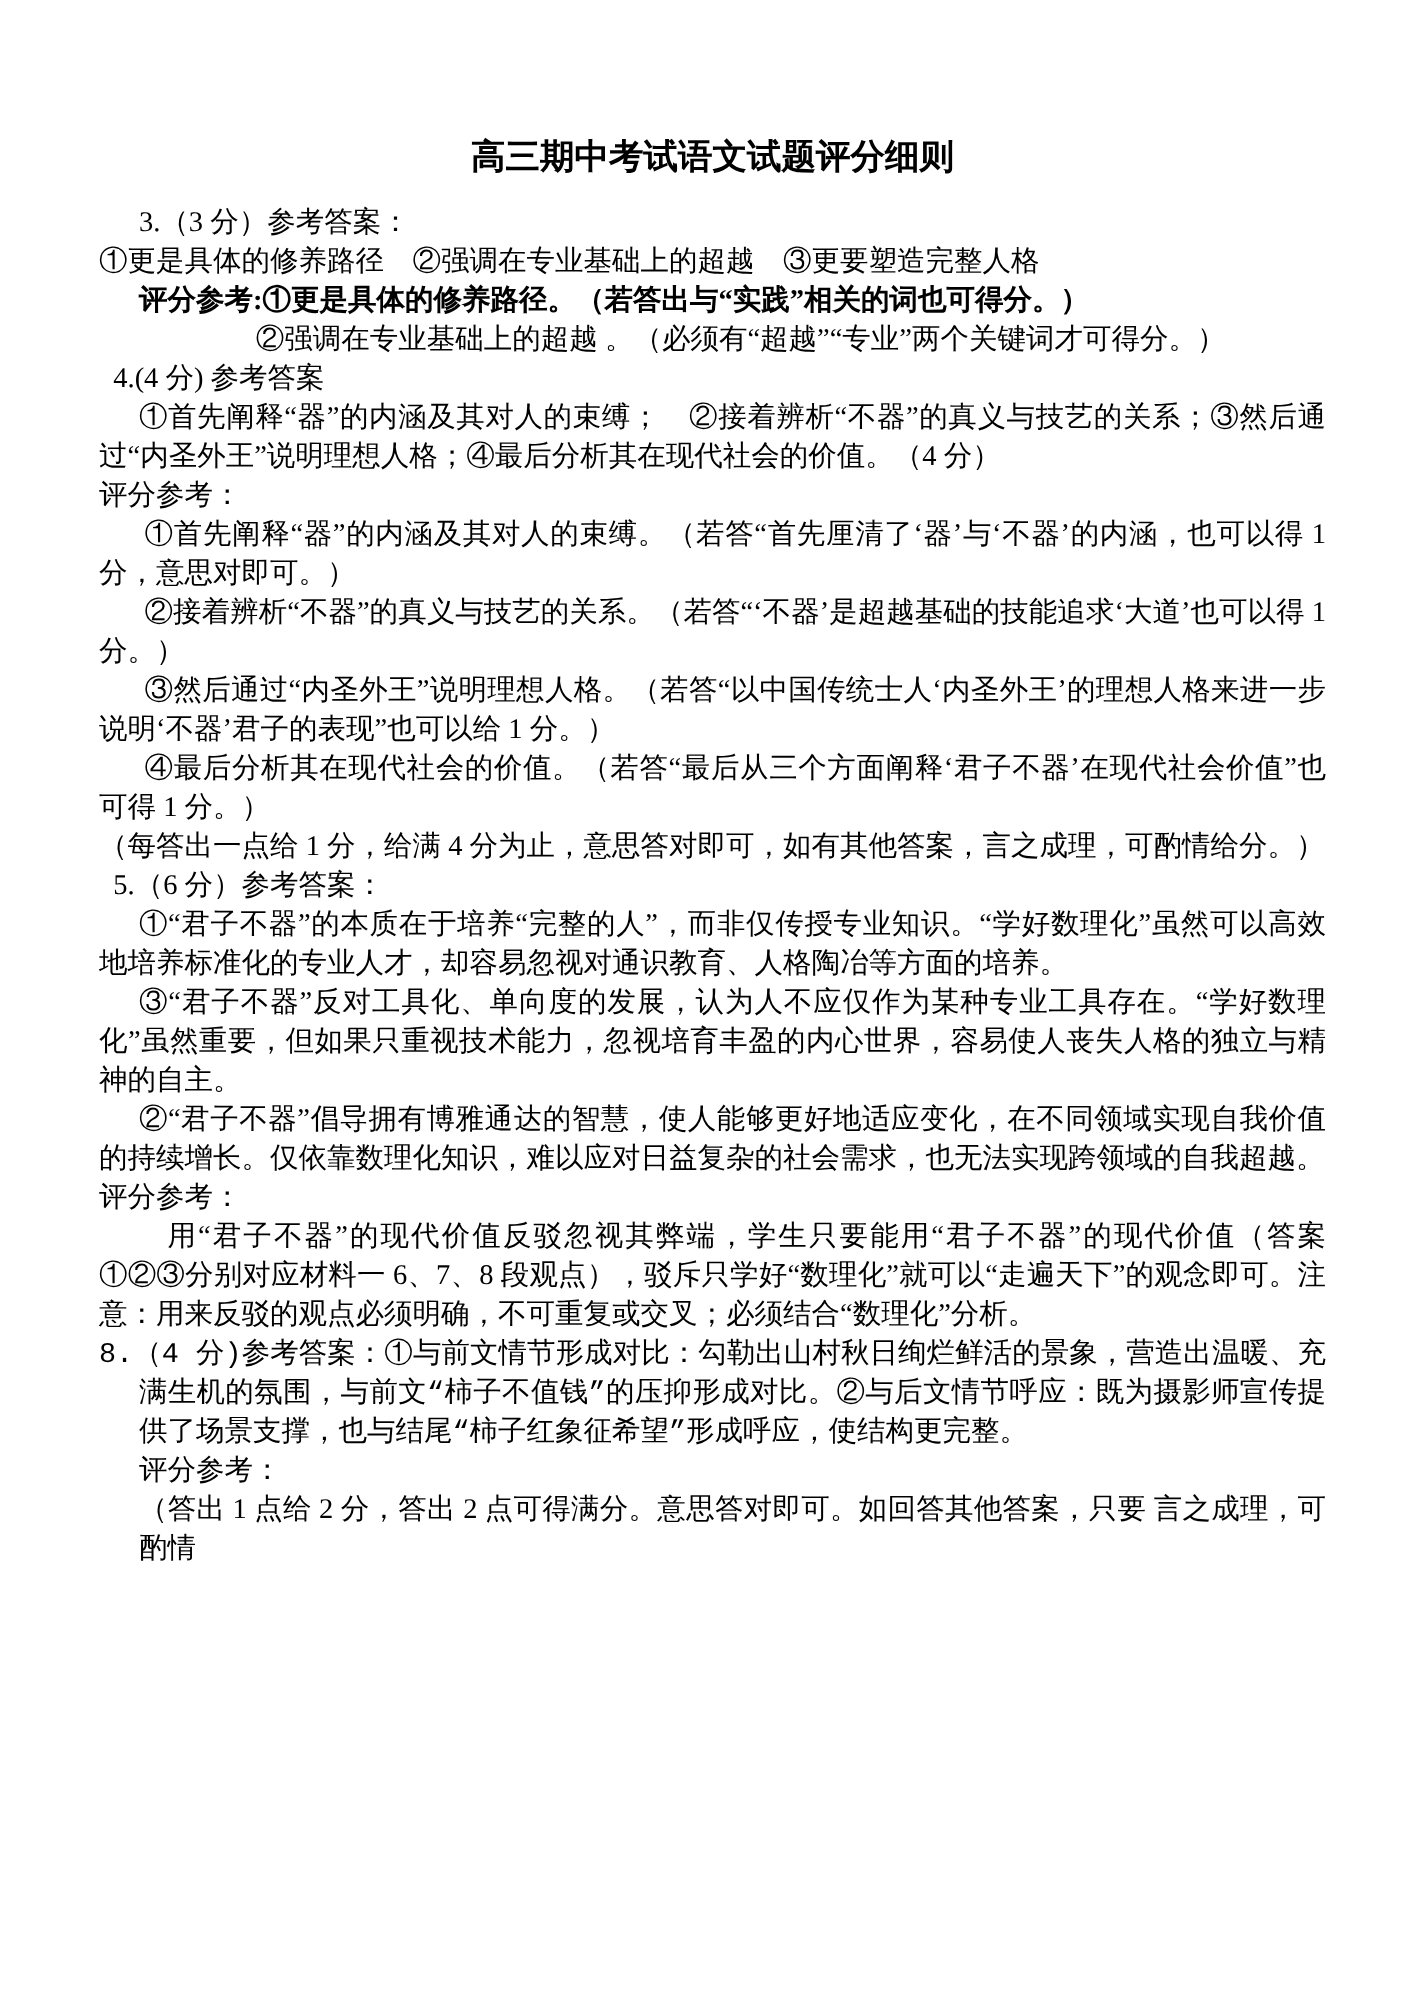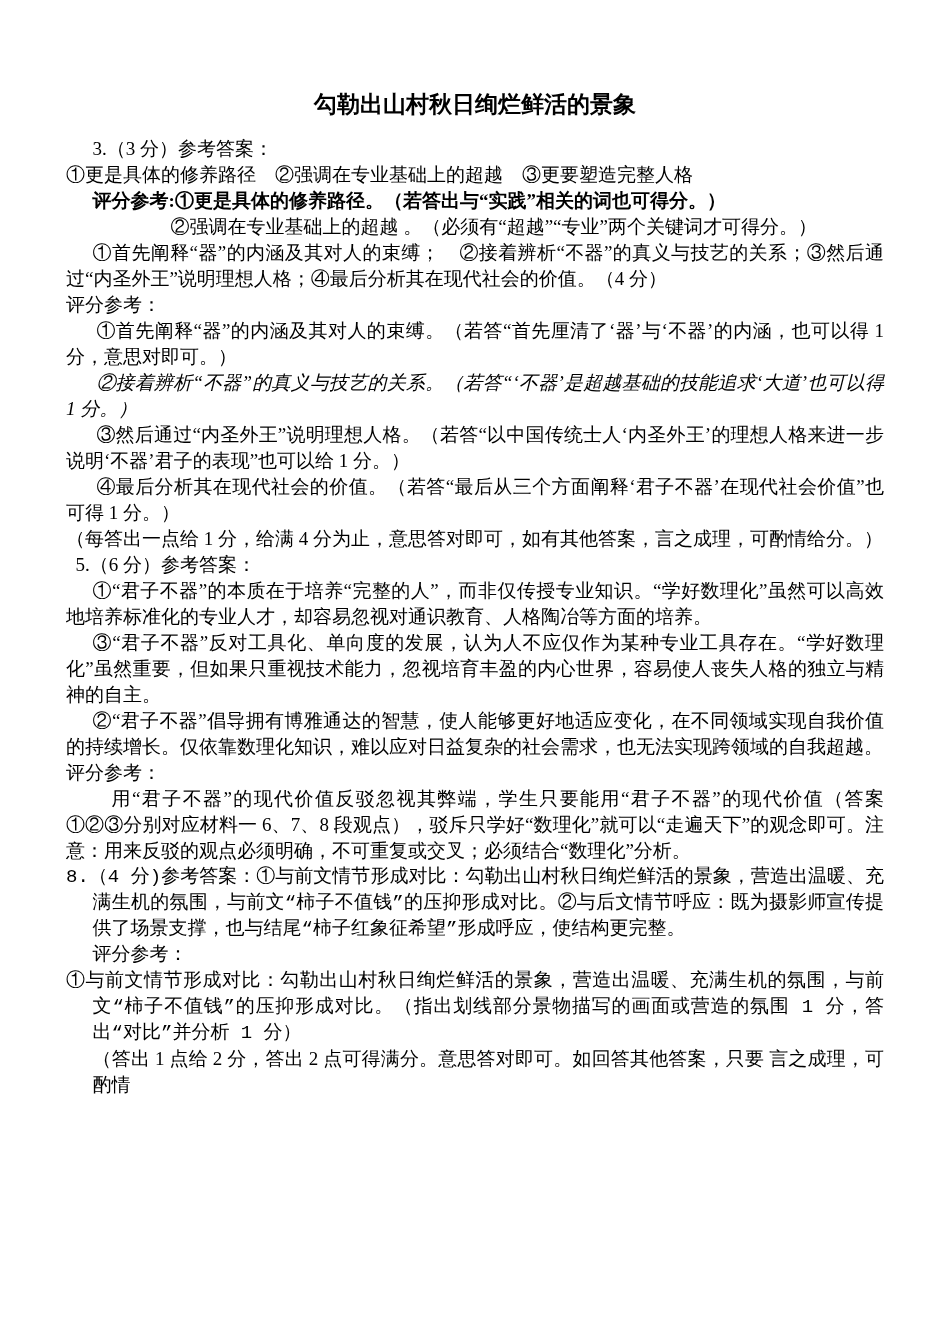--- a/index.html
+++ b/index.html
@@ -33,37 +33,37 @@
     margin: 0;
   }
   .para.gothic {
     font-family: Liberation Mono, monospace;
   }
 </style>
 </head>
 <body>
 
 <div class="page">
-  <h1 class="title">勾勒出山村秋日绚烂鲜活的景象</h1>
+  <h1 class="title">高三期中考试语文试题评分细则</h1>
   <div id="content">
       <div class="para" style="margin-left: 1.4em; text-indent: 0em;">3.（3 分）参考答案：</div>
       <div class="para" style="margin-left: 0em; text-indent: 0em;">①更是具体的修养路径　②强调在专业基础上的超越　③更要塑造完整人格</div>
       <div class="para" style="margin-left: 1.4em; text-indent: 0em; font-weight: bold;">评分参考:①更是具体的修养路径。（若答出与“实践”相关的词也可得分。）</div>
       <div class="para" style="margin-left: 5.5em; text-indent: 0em;">②强调在专业基础上的超越 。（必须有“超越”“专业”两个关键词才可得分。）</div>
+      <div class="para" style="margin-left: 0.5em; text-indent: 0em;">4.(4 分) 参考答案</div>
       <div class="para" style="margin-left: 0em; text-indent: 1.4em;">①首先阐释“器”的内涵及其对人的束缚；　②接着辨析“不器”的真义与技艺的关系；③然后通过“内圣外王”说明理想人格；④最后分析其在现代社会的价值。（4 分）</div>
       <div class="para" style="margin-left: 0em; text-indent: 0em;">评分参考：</div>
       <div class="para" style="margin-left: 0em; text-indent: 1.6em;">①首先阐释“器”的内涵及其对人的束缚。（若答“首先厘清了‘器’与‘不器’的内涵，也可以得 1 分，意思对即可。）</div>
-      <div class="para" style="margin-left: 0em; text-indent: 1.6em; font-style: italic;">②接着辨析“不器”的真义与技艺的关系。（若答“‘不器’是超越基础的技能追求‘大道’也可以得 1 分。）</div>
+      <div class="para" style="margin-left: 0em; text-indent: 1.6em;">②接着辨析“不器”的真义与技艺的关系。（若答“‘不器’是超越基础的技能追求‘大道’也可以得 1 分。）</div>
       <div class="para" style="margin-left: 0em; text-indent: 1.6em;">③然后通过“内圣外王”说明理想人格。（若答“以中国传统士人‘内圣外王’的理想人格来进一步说明‘不器’君子的表现”也可以给 1 分。）</div>
       <div class="para" style="margin-left: 0em; text-indent: 1.6em;">④最后分析其在现代社会的价值。（若答“最后从三个方面阐释‘君子不器’在现代社会价值”也可得 1 分。）</div>
       <div class="para" style="margin-left: 0em; text-indent: 0em;">（每答出一点给 1 分，给满 4 分为止，意思答对即可，如有其他答案，言之成理，可酌情给分。）</div>
       <div class="para" style="margin-left: 0.5em; text-indent: 0em;">5.（6 分）参考答案：</div>
       <div class="para" style="margin-left: 0em; text-indent: 1.4em;">①“君子不器”的本质在于培养“完整的人”，而非仅传授专业知识。“学好数理化”虽然可以高效地培养标准化的专业人才，却容易忽视对通识教育、人格陶冶等方面的培养。</div>
       <div class="para" style="margin-left: 0em; text-indent: 1.4em;">③“君子不器”反对工具化、单向度的发展，认为人不应仅作为某种专业工具存在。“学好数理化”虽然重要，但如果只重视技术能力，忽视培育丰盈的内心世界，容易使人丧失人格的独立与精神的自主。</div>
       <div class="para" style="margin-left: 0em; text-indent: 1.4em;">②“君子不器”倡导拥有博雅通达的智慧，使人能够更好地适应变化，在不同领域实现自我价值的持续增长。仅依靠数理化知识，难以应对日益复杂的社会需求，也无法实现跨领域的自我超越。</div>
       <div class="para" style="margin-left: 0em; text-indent: 0em;">评分参考：</div>
       <div class="para" style="margin-left: 0em; text-indent: 2.4em;">用“君子不器”的现代价值反驳忽视其弊端，学生只要能用“君子不器”的现代价值（答案①②③分别对应材料一 6、7、8 段观点），驳斥只学好“数理化”就可以“走遍天下”的观念即可。注意：用来反驳的观点必须明确，不可重复或交叉；必须结合“数理化”分析。</div>
       <div class="para gothic" style="margin-left: 1.4em; text-indent: -1.4em;">8.（4 分)参考答案：①与前文情节形成对比：勾勒出山村秋日绚烂鲜活的景象，营造出温暖、充满生机的氛围，与前文“柿子不值钱”的压抑形成对比。②与后文情节呼应：既为摄影师宣传提供了场景支撑，也与结尾“柿子红象征希望”形成呼应，使结构更完整。</div>
       <div class="para gothic" style="margin-left: 1.4em; text-indent: 0em;">评分参考：</div>
-      <div class="para gothic" style="margin-left: 1.4em; text-indent: -1.4em;">①与前文情节形成对比：勾勒出山村秋日绚烂鲜活的景象，营造出温暖、充满生机的氛围，与前文“柿子不值钱”的压抑形成对比。（指出划线部分景物描写的画面或营造的氛围 1 分，答出“对比”并分析 1 分）</div>
       <div class="para" style="margin-left: 1.4em; text-indent: 0em;">（答出 1 点给 2 分，答出 2 点可得满分。意思答对即可。如回答其他答案，只要 言之成理，可酌情</div>
     </div>
 </div>
 
 </body></html>

